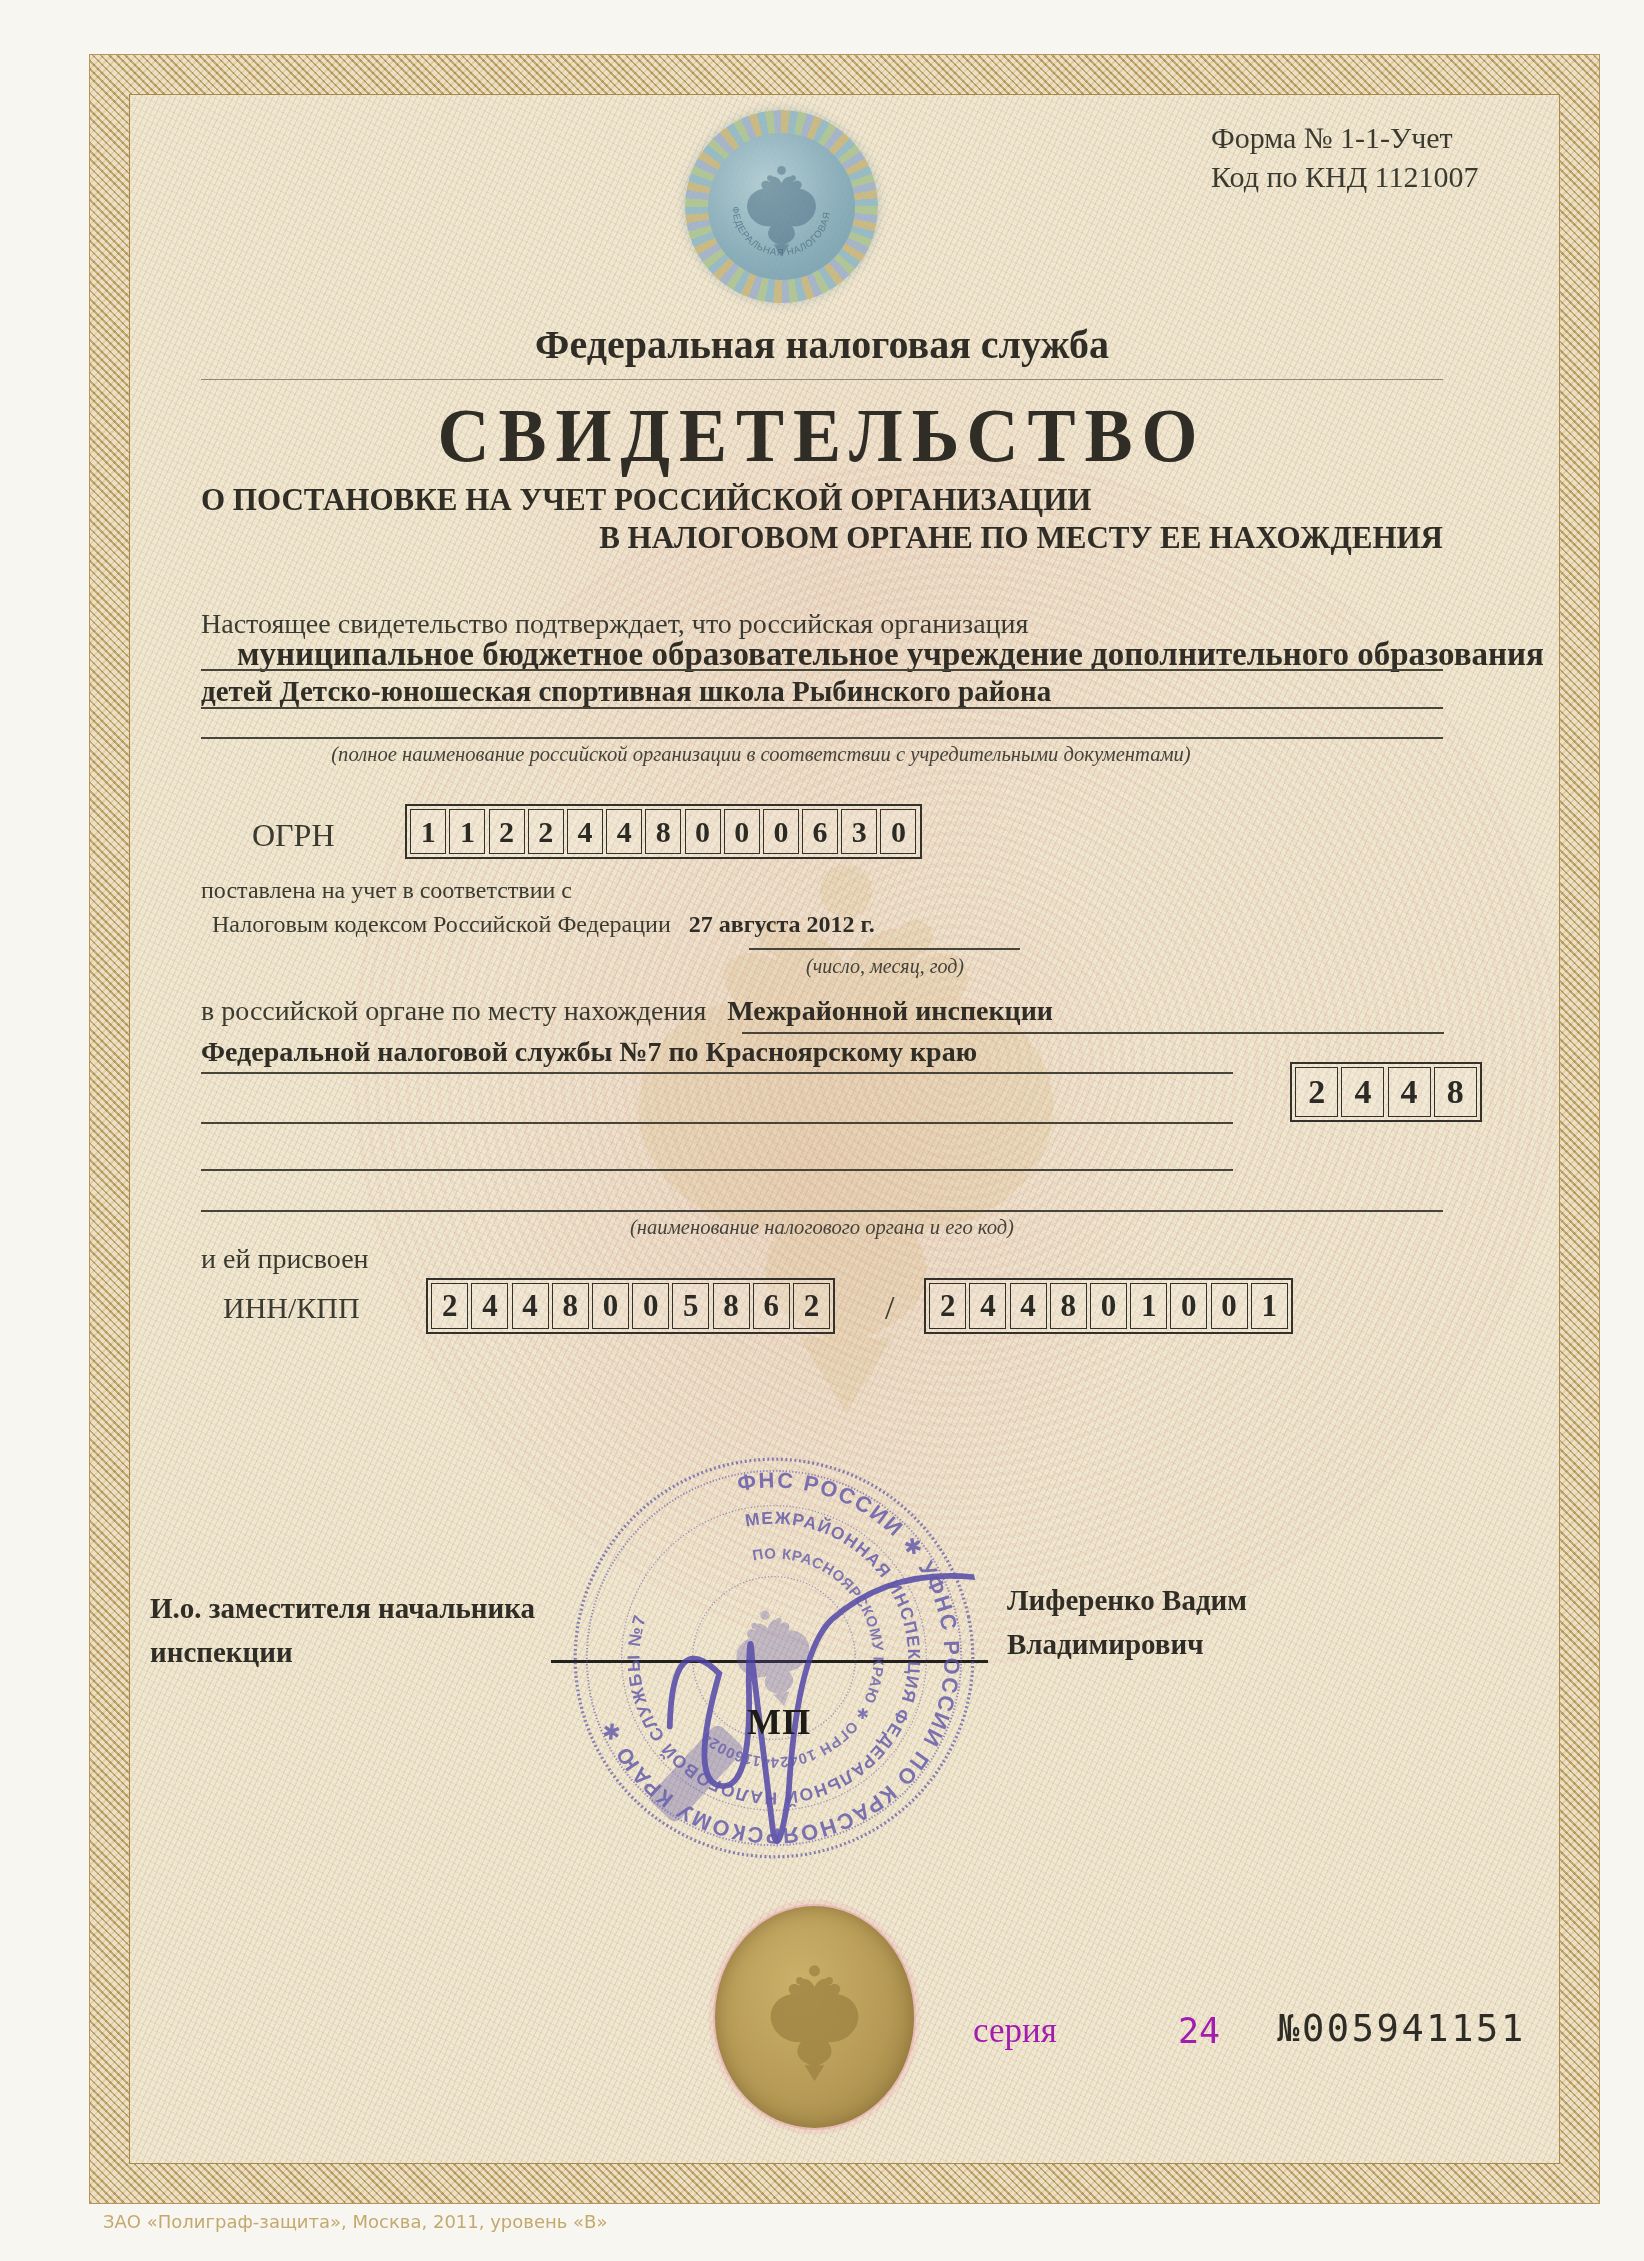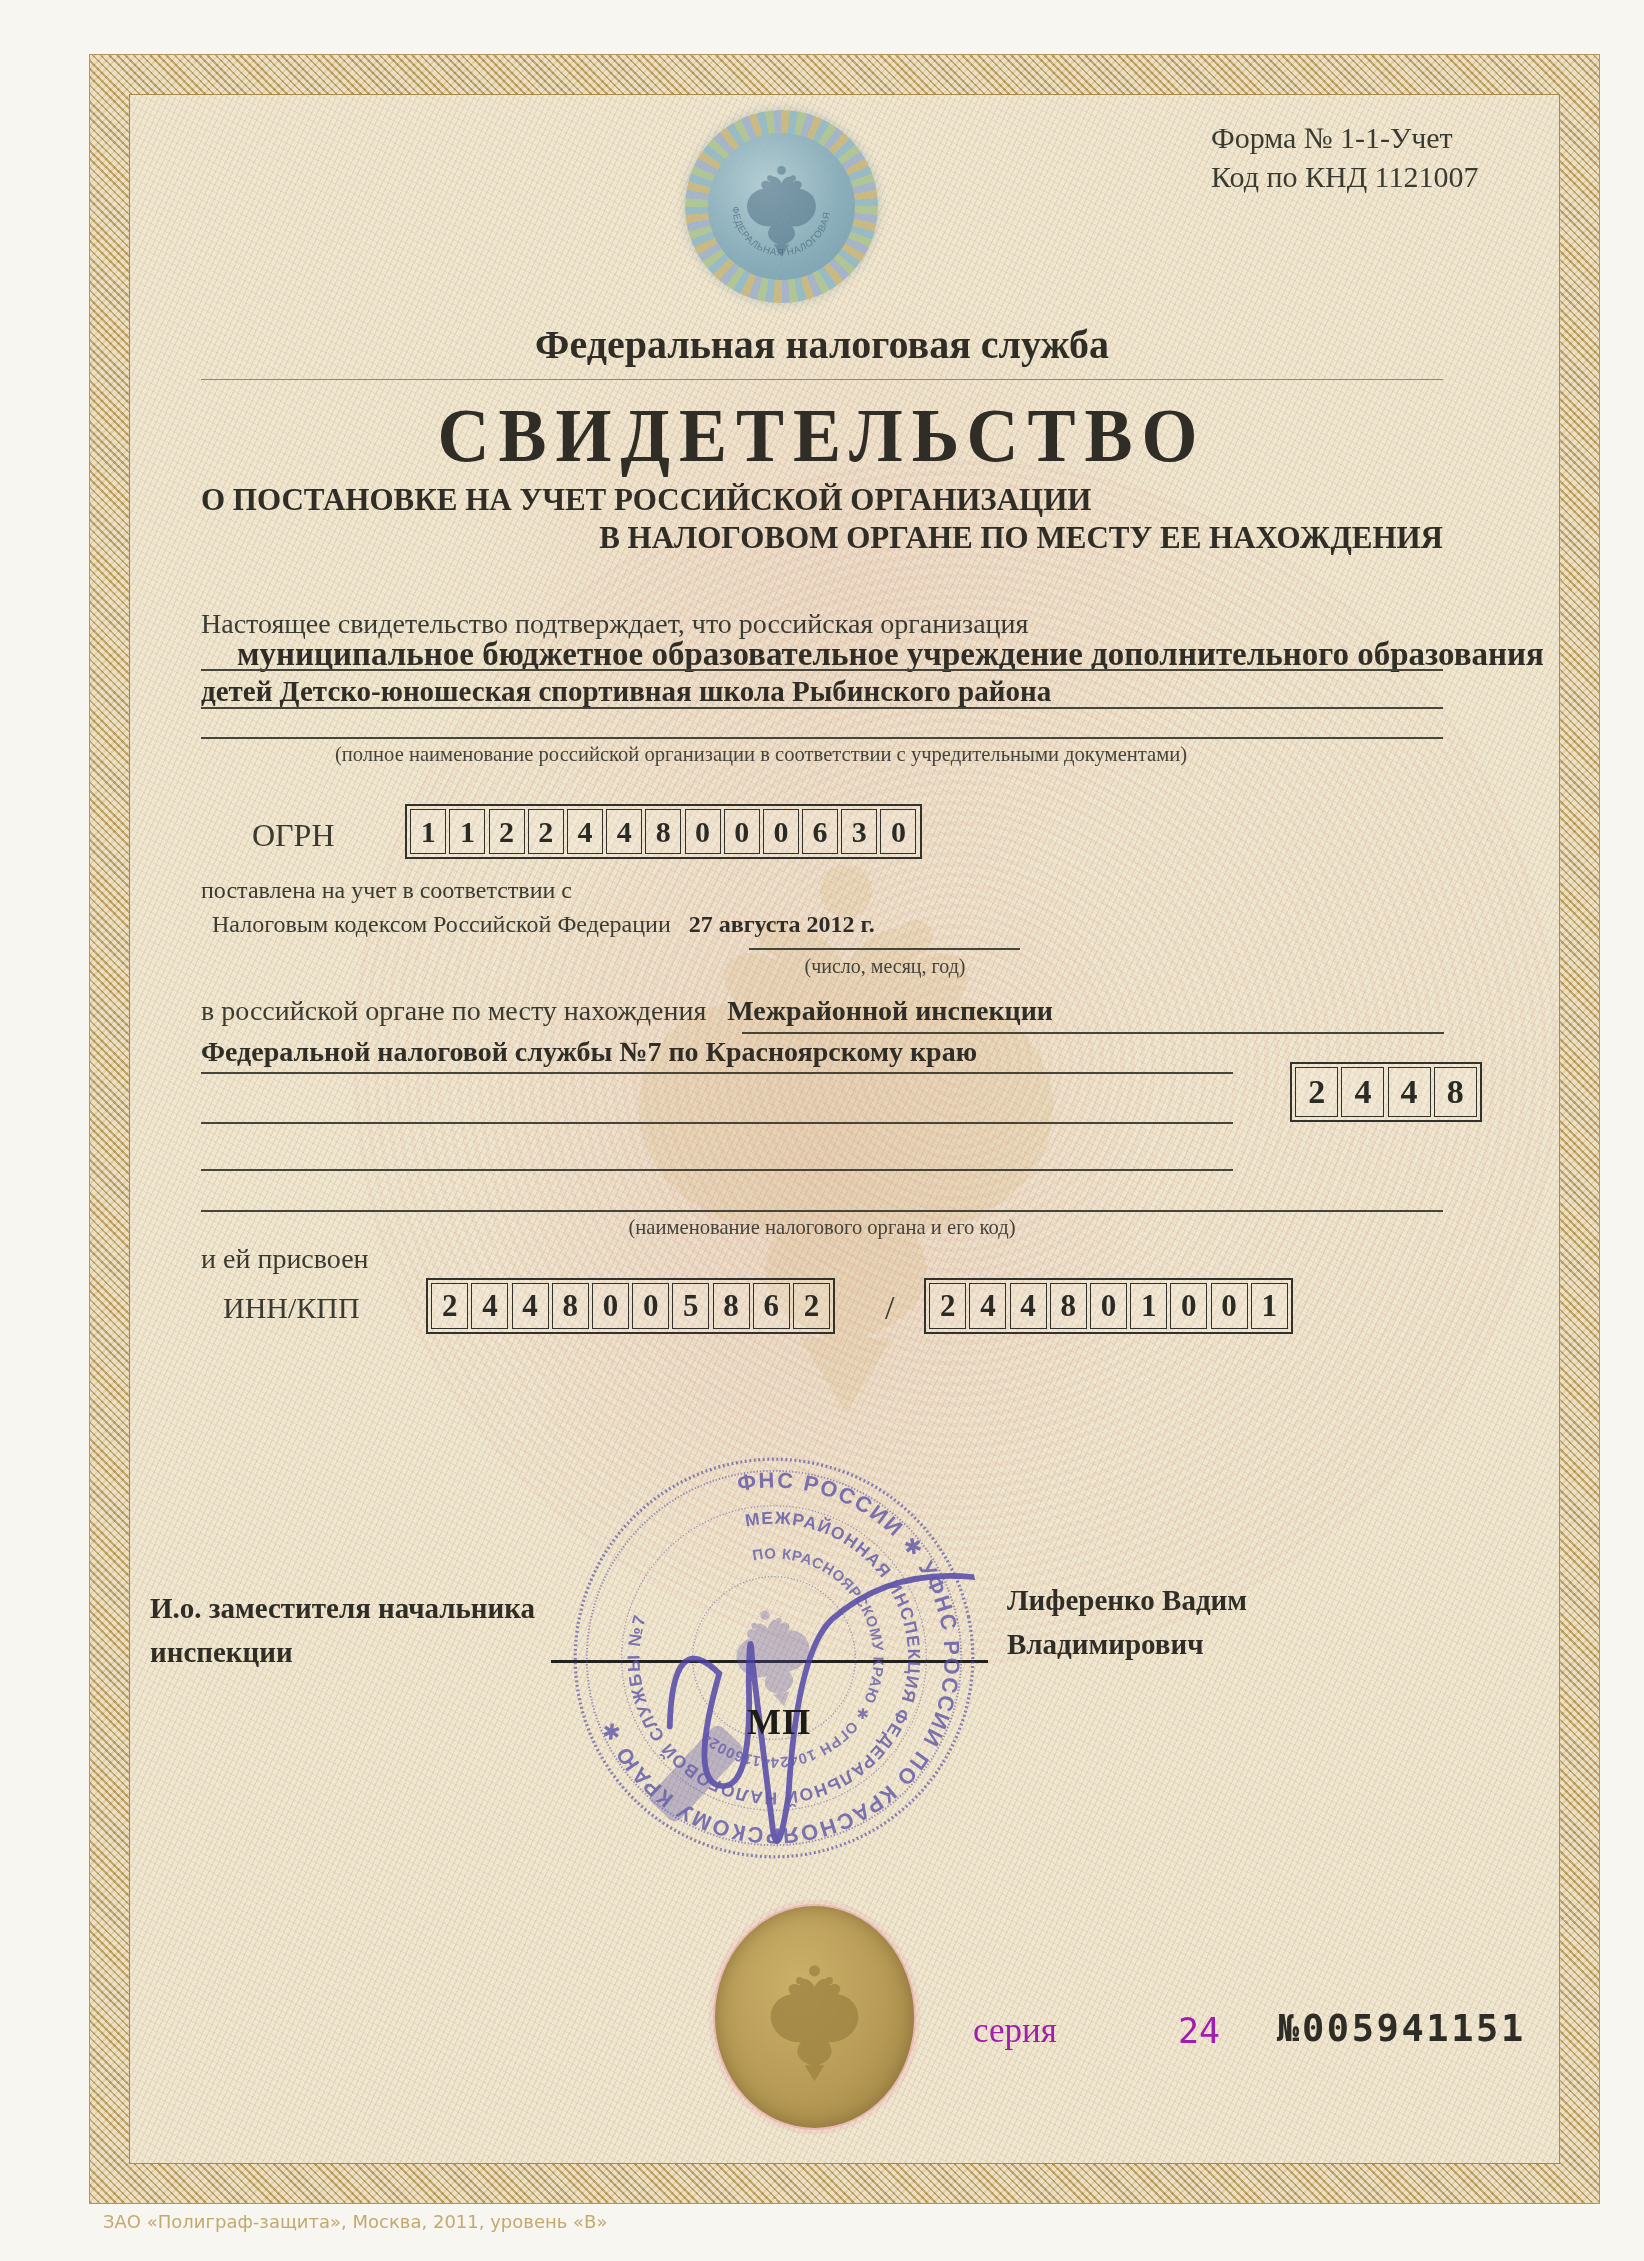--- a/index.html
+++ b/index.html
@@ -23,21 +23,21 @@
         repeating-linear-gradient(28deg, rgba(167,132,70,.10) 0 1.3px, transparent 1.3px 6.4px),
         #f0e7d2;}
   .guilloche{position:absolute;left:219px;top:361px;width:1213px;height:1213px;border-radius:50%;
       background:repeating-radial-gradient(circle at 50% 50%, rgba(203,110,115,.10) 0 4.5px, transparent 4.5px 10.3px);
       opacity:.55;}
   .abs{position:absolute;}
   .txt{white-space:nowrap;}
   .serif-bold{font-weight:bold;color:#2f2d26;}
   .rule{position:absolute;height:1.9px;background:#47443a;}
   .rule.thin{height:1.3px;background:#8a877b;}
-  .caption{font-size:20.6px;color:#45423a;text-align:center;}
+  .caption{font-style:italic;font-size:20.6px;color:#45423a;text-align:center;}
   
   .digitbox{position:absolute;display:flex;gap:3.2px;border:2.6px solid #33312a;padding:3.2px;background:rgba(248,243,230,.25);}
   .digitbox .cell{display:flex;align-items:center;justify-content:center;border:1.9px solid #33312a;
         font-weight:bold;color:#2c2a24;}
   .og .cell{width:34px;height:43px;font-size:30px;}
   .inn .cell{width:35px;height:44px;font-size:31px;}
   .code4 .cell{width:41px;height:48px;font-size:34px;}
   
   .holo{position:absolute;left:685px;top:110px;width:193px;height:193px;border-radius:50%;opacity:.9;
       background:repeating-conic-gradient(#c5b67e 0 5deg,#8fb7c4 5deg 10deg,#abc391 10deg 15deg,#9fb0c9 15deg 20deg);
@@ -47,21 +47,21 @@
       display:flex;align-items:center;justify-content:center;}
   
   .stamp{position:absolute;left:561px;top:1445px;width:426px;height:426px;opacity:.85;transform:rotate(-12deg);}
   .mp{font-weight:bold;font-size:36px;color:#1d1c17;letter-spacing:1.3px;}
   
   .seal{position:absolute;left:715px;top:1906px;width:199px;height:222px;border-radius:50%;
       background:radial-gradient(ellipse at 42% 35%, #cbb06a, #b69a55 55%, #9c8143);
       box-shadow:inset 0 0 19.3px rgba(110,88,40,.55), 0 0 0 1.9px rgba(232,160,168,.55), 0 0 0 6.4px rgba(232,160,168,.18);
       display:flex;align-items:center;justify-content:center;}
   .series{font-size:35px;color:#a21caf;}
-  .series-num{font-family:"DejaVu Sans Mono",monospace;font-weight:bold;font-size:37px;color:#2e2c26;letter-spacing:2.6px;text-align:right;}
+  .series-num{font-family:"DejaVu Sans Mono",monospace;font-weight:normal;font-size:37px;color:#2e2c26;letter-spacing:2.6px;text-align:right;}
   .credit{font-family:"DejaVu Sans","Liberation Sans",sans-serif;font-size:18px;color:#c3a96e;}
   .watermark{opacity:.12;}
   svg text{font-family:"Liberation Sans","DejaVu Sans",sans-serif;}
 </style>
 </head>
 <body>
 
 <div class="page">
 
   <svg width="0" height="0" style="position:absolute" aria-hidden="true">

